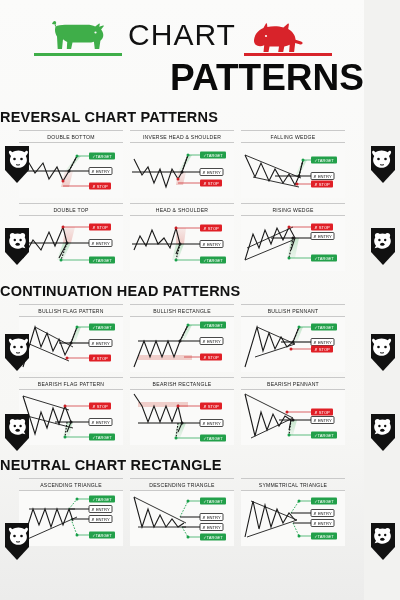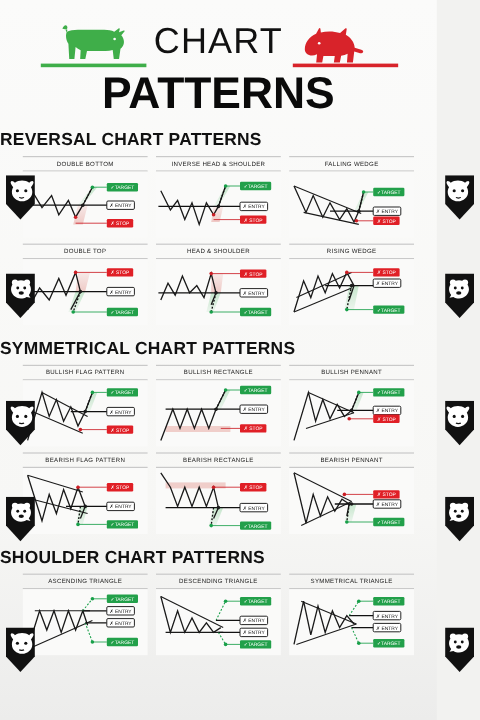--- a/index.html
+++ b/index.html
@@ -23,21 +23,21 @@
     gap: 4px; height: 48px;
   }
   .animal { position: relative; width: 92px; height: 46px; }
   .animal svg { position: absolute; bottom: 0; left: 0; }
   .chart-word {
     font-size: 30px; letter-spacing: 1px; font-weight: 400;
     color: #111; line-height: 1; padding-bottom: 8px;
     font-family: "Liberation Sans", sans-serif;
   }
   .patterns-word {
-    text-align: center; font-size: 37px; font-weight: 700;
+    text-align: right; font-size: 37px; font-weight: 700;
     letter-spacing: 0px; color: #0a0a0a; line-height: 1;
     margin-top: 1px;
   }
 
   
   .section-title {
     text-align: left; font-size: 14.5px; font-weight: 700;
     color: #111; letter-spacing: .2px;
   }
   .rev-title { margin-top: 13px; }
@@ -298,21 +298,21 @@
           </g>
           <g>
             <rect x="70" y="38.5" width="26" height="7" rx="1" fill="#22a04a"></rect>
             <text x="83" y="43.7" font-size="4.1" fill="#fff" text-anchor="middle" font-family="Liberation Sans, sans-serif">✓TARGET</text>
           </g>
         </svg>
       </div>
     </div>
   </div>
 
-  <div class="section-title con-title">SYMMETRICAL CHART PATTERNS</div>
+  <div class="section-title con-title">CONTINUATION HEAD PATTERNS</div>
 
   <div class="row">
 
     <div class="card">
       <div class="card-title">BULLISH FLAG PATTERN</div>
       <div class="card-body">
         <svg width="104" height="55" viewBox="0 0 104 55">
           <path d="M52 26 L58 10 L62 10 L56 26 Z" fill="url(#gUp)"></path>
           <polyline points="4,50 16,10 22,30 28,16 34,34 40,22 46,38 52,26 58,10" fill="none" stroke="#1a1a1a" stroke-width="1.1"></polyline>
           <line x1="16" y1="10" x2="54" y2="30" stroke="#1a1a1a" stroke-width=".9"></line>
@@ -489,21 +489,21 @@
           </g>
           <g>
             <rect x="70" y="41.5" width="26" height="7" rx="1" fill="#22a04a"></rect>
             <text x="83" y="46.7" font-size="4.1" fill="#fff" text-anchor="middle" font-family="Liberation Sans, sans-serif">✓TARGET</text>
           </g>
         </svg>
       </div>
     </div>
   </div>
 
-  <div class="section-title neu-title">SHOULDER CHART PATTERNS</div>
+  <div class="section-title neu-title">NEUTRAL CHART RECTANGLE</div>
 
   <div class="row">
 
     <div class="card">
       <div class="card-title">ASCENDING TRIANGLE</div>
       <div class="card-body">
         <svg width="104" height="55" viewBox="0 0 104 55">
           <polyline points="4,50 14,18 20,34 26,18 32,36 38,18 44,34 50,18 54,30" fill="none" stroke="#1a1a1a" stroke-width="1.1"></polyline>
           <line x1="10" y1="18" x2="56" y2="18" stroke="#1a1a1a" stroke-width=".9"></line>
           <line x1="4" y1="50" x2="58" y2="26" stroke="#1a1a1a" stroke-width=".9"></line>

